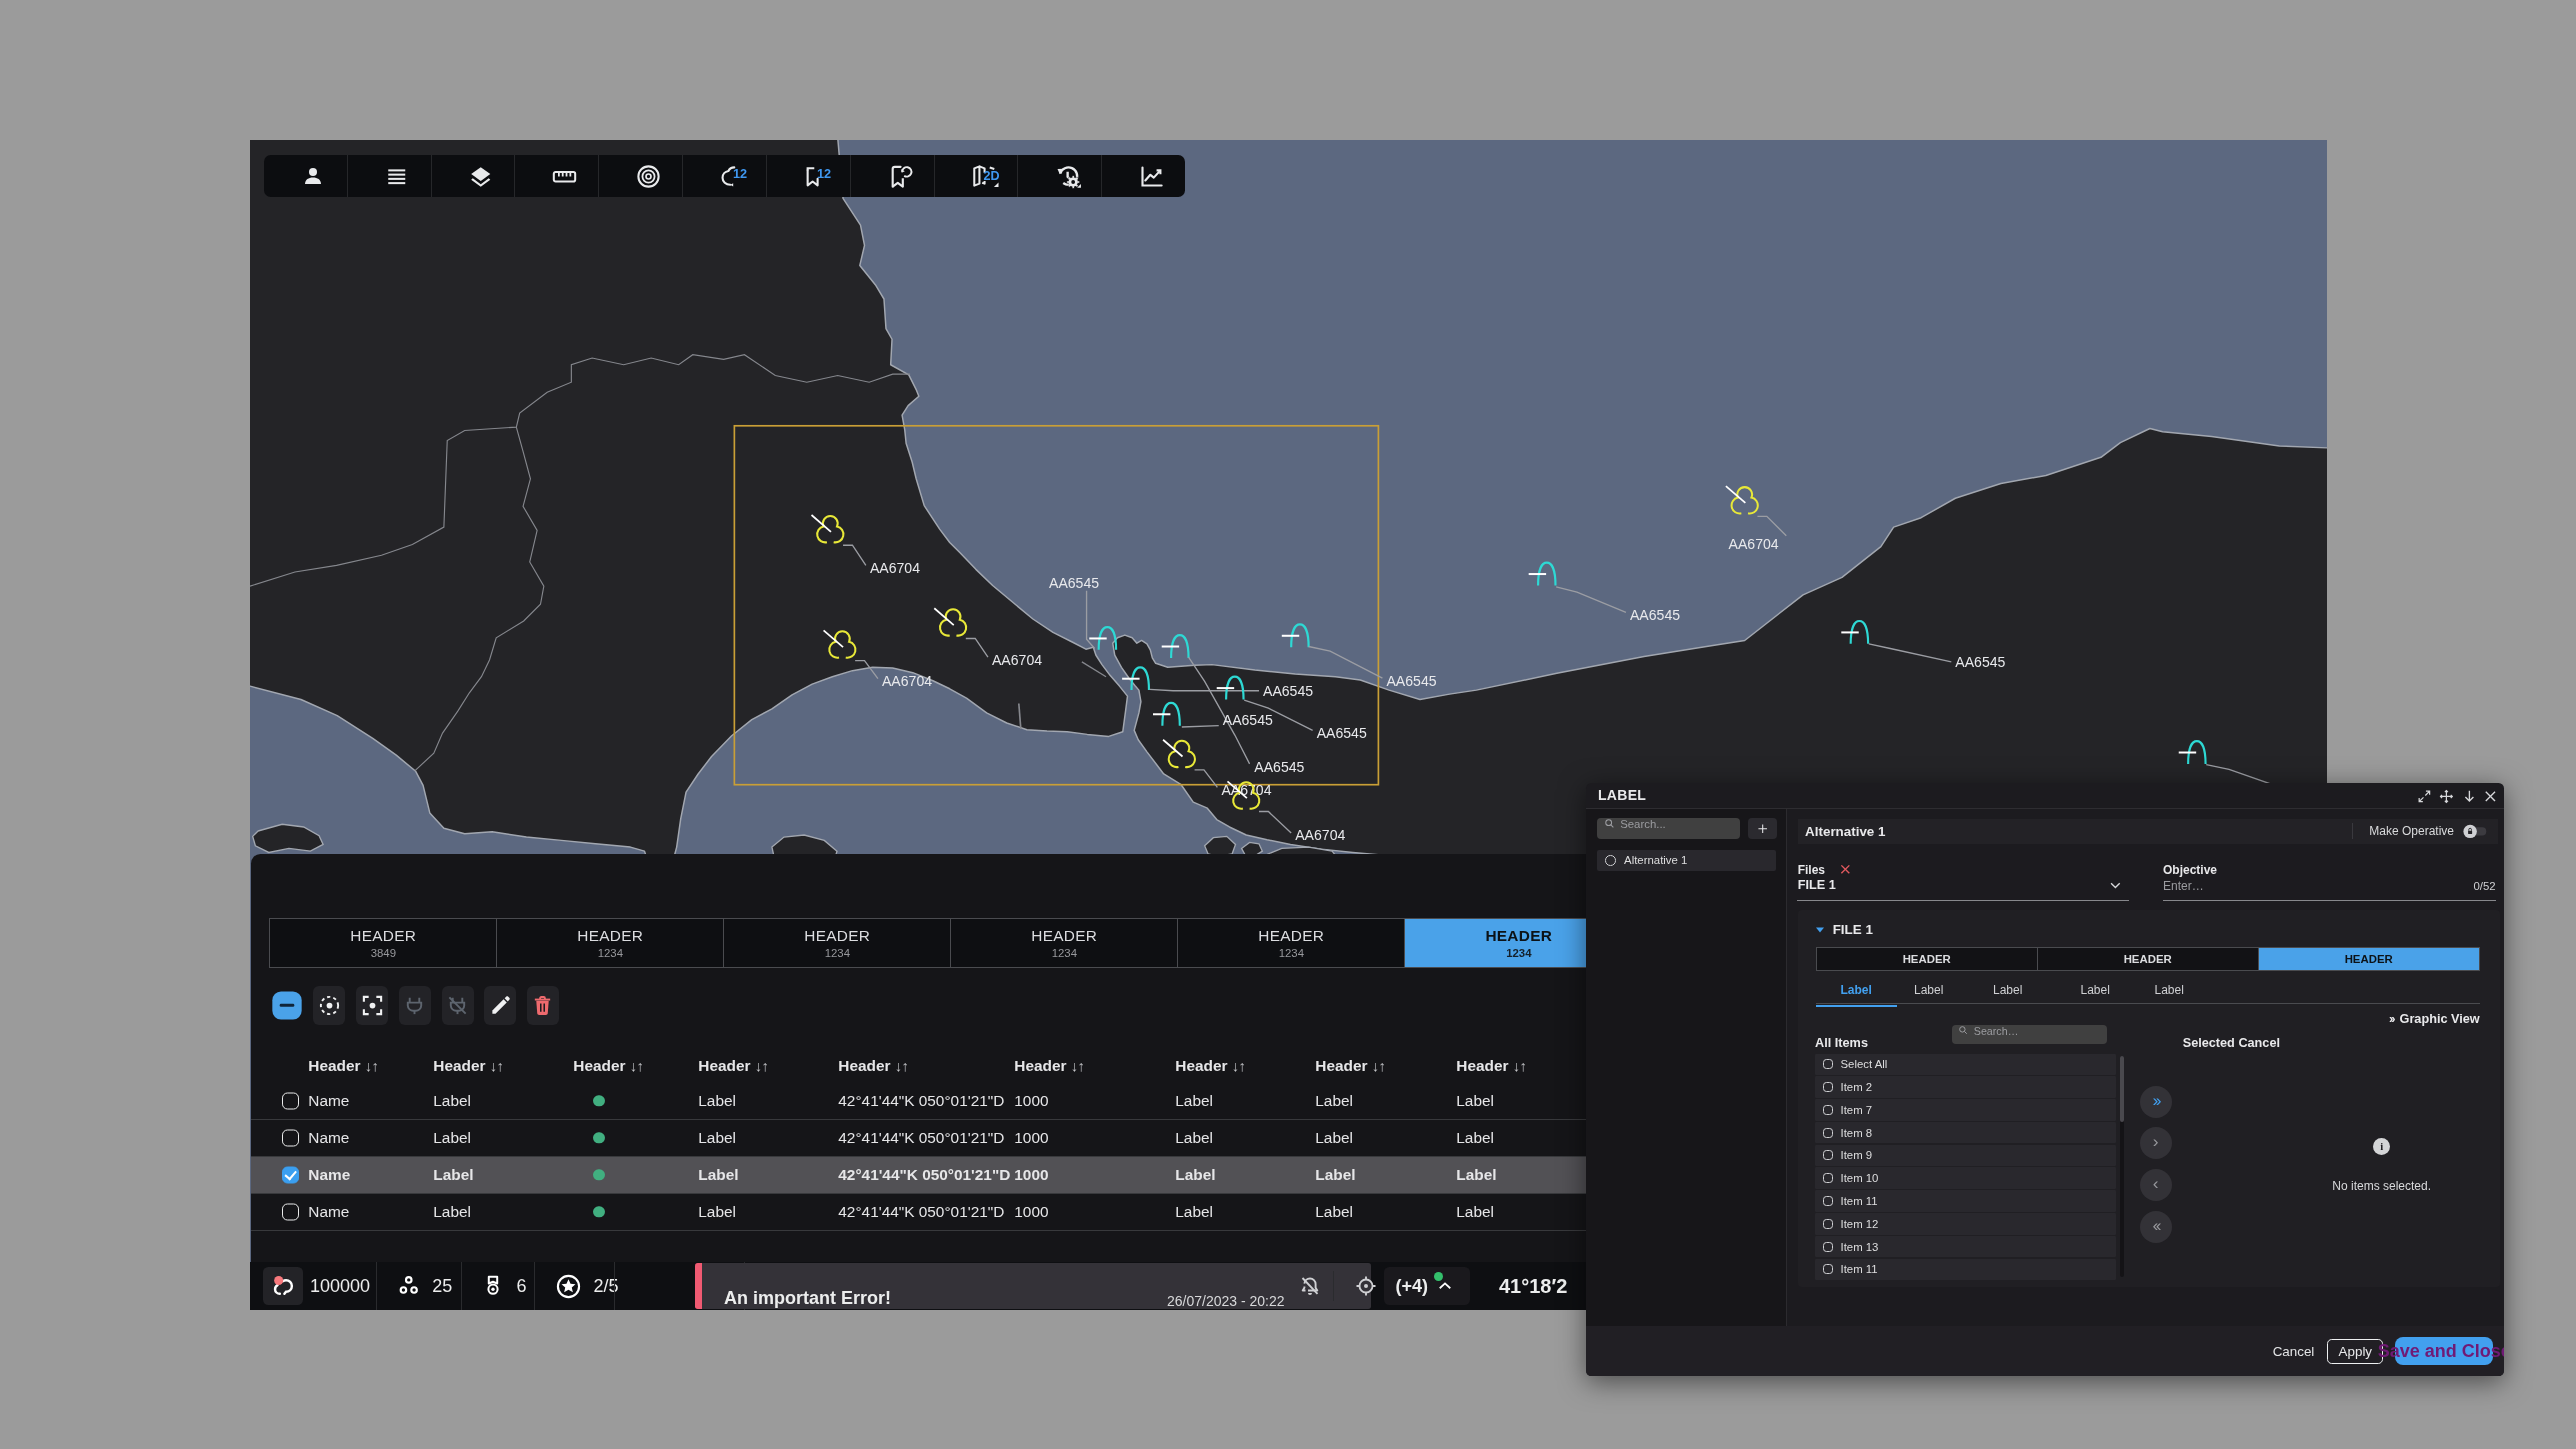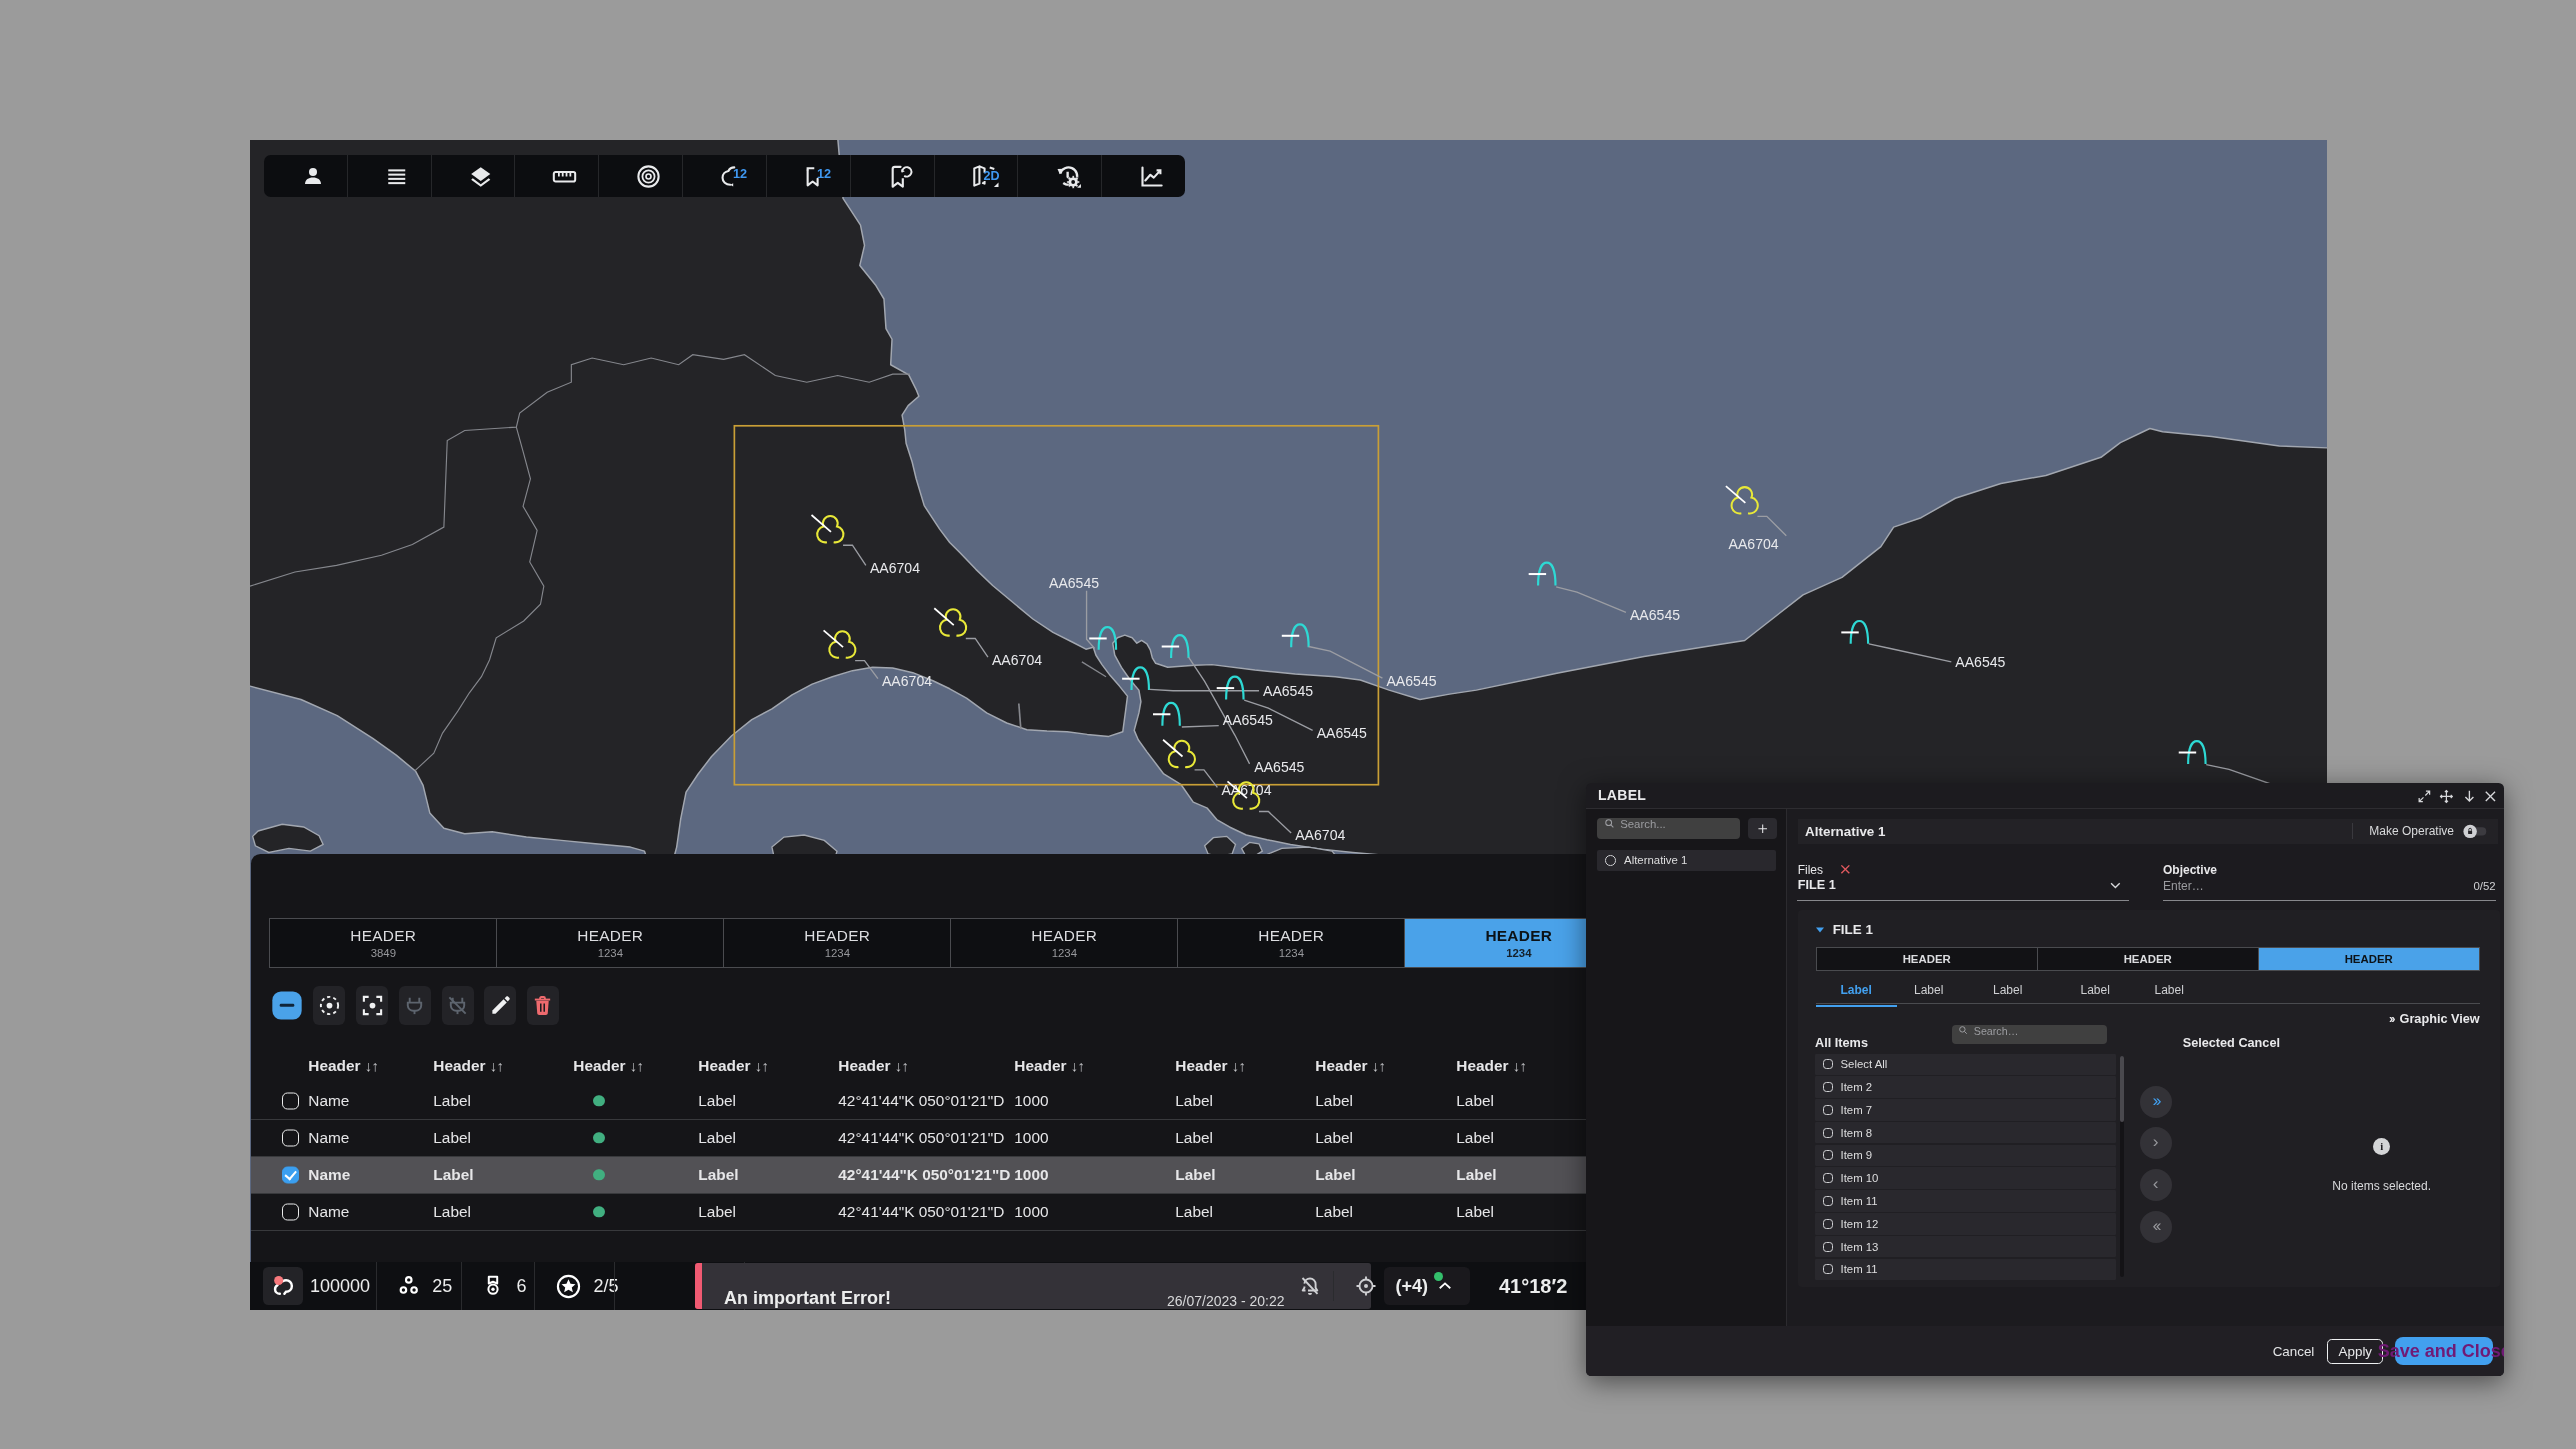--- a/index.html
+++ b/index.html
@@ -527,21 +527,21 @@
     <div style="position:absolute;right:8.7px;display:flex;align-items:center;border-left:0.7px solid #3a393e;padding-left:16px;height:16px">
       <span style="font-size:12px;color:#d9dadc">Make Operative</span>
       <svg style="margin-left:8px" width="27" height="14.8" viewBox="0 0 40 22">
             <rect x="8" y="5" width="28" height="12" rx="6" fill="#3c3b40"></rect>
             <circle cx="12" cy="11" r="10" fill="#cfd0d3"></circle>
             <rect x="9" y="10" width="6" height="5" rx="1" fill="#232226"></rect>
             <path d="M 10,10 L 10,8.4 a 2,2 0 0 1 4,0 L 14,10" fill="none" stroke="#232226" stroke-width="1.4"></path>
           </svg>
     </div>
   </div>
-  <div style="position:absolute;left:10.7px;top:54px;font-size:12px;font-weight:normal">Files</div>
+  <div style="position:absolute;left:10.7px;top:54px;font-size:12px;font-weight:bold">Files</div>
   <svg style="position:absolute;left:52px;top:54px" width="12.7" height="12.7" viewBox="0 0 24 24">
         <g stroke="#e45a5f" stroke-width="2.6">
           <line x1="4.5" y1="4.5" x2="19.5" y2="19.5"></line>
           <line x1="19.5" y1="4.5" x2="4.5" y2="19.5"></line>
         </g>
       </svg>
   <div style="position:absolute;left:10.7px;top:69px;font-size:12.7px;font-weight:bold">FILE 1</div>
   <svg style="position:absolute;left:321px;top:69px" width="14.8" height="14.8" viewBox="0 0 24 24">
         <path d="M 5,8.5 L 12,15.5 L 19,8.5" fill="none" stroke="#d6d7da" stroke-width="2.2"></path>
       </svg>

